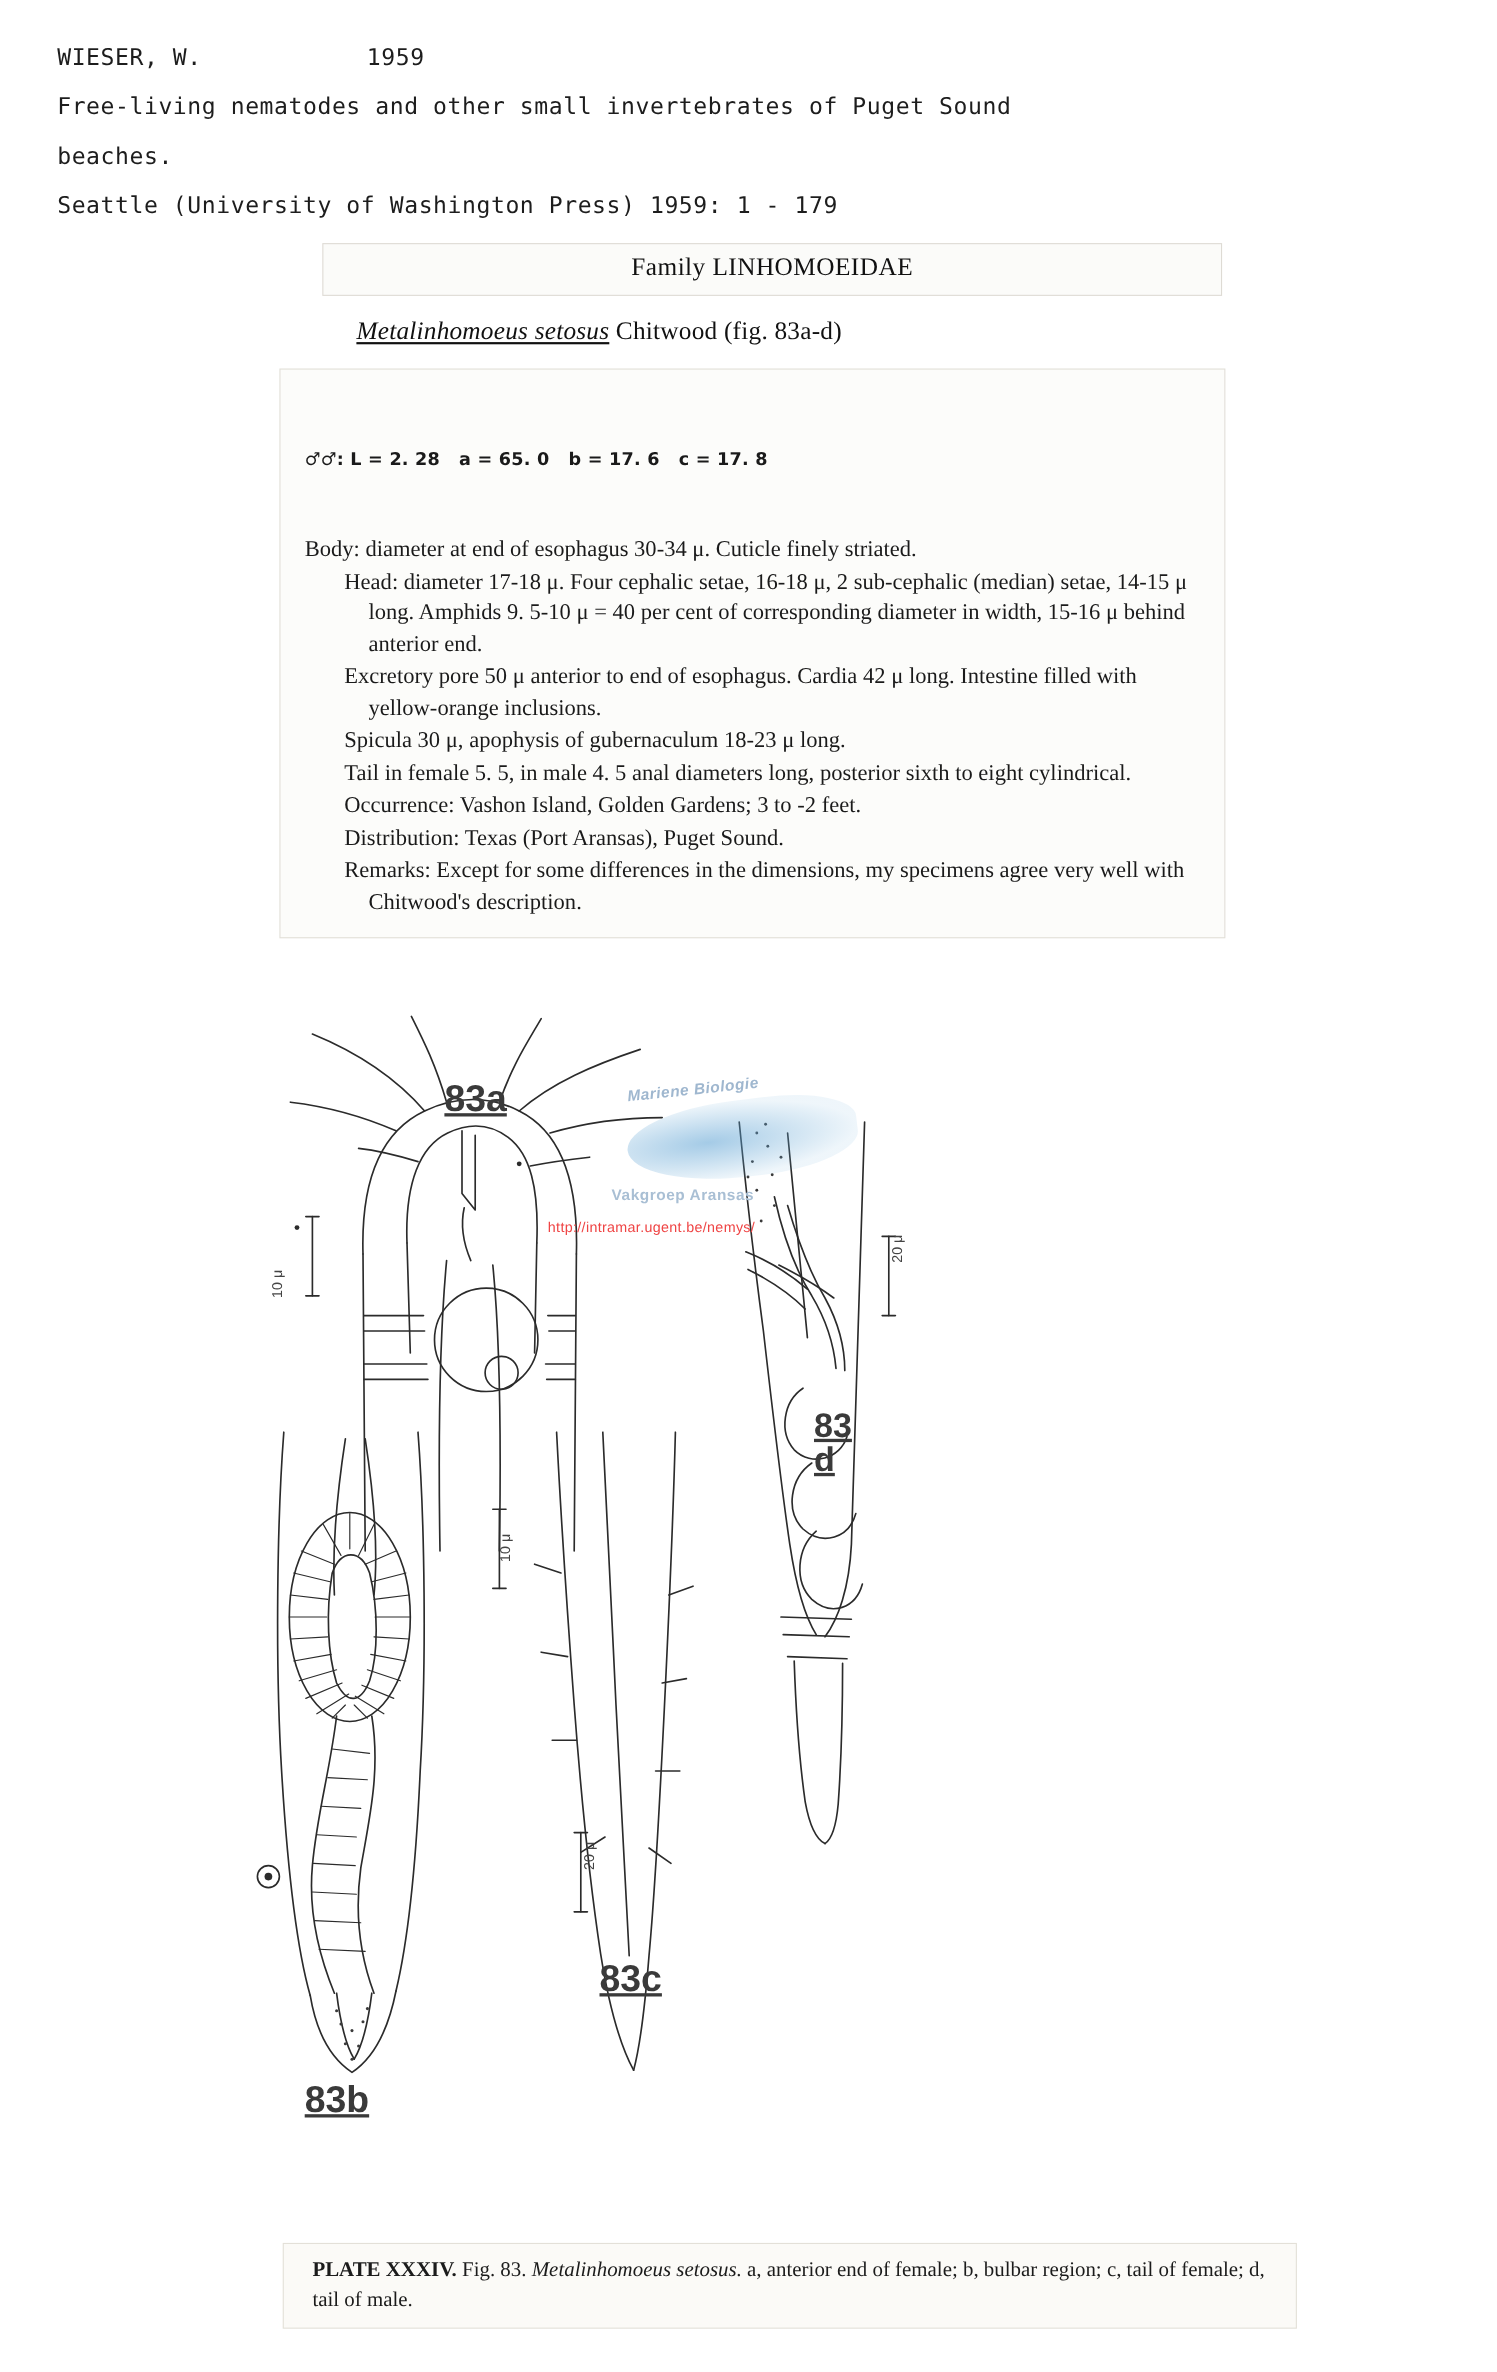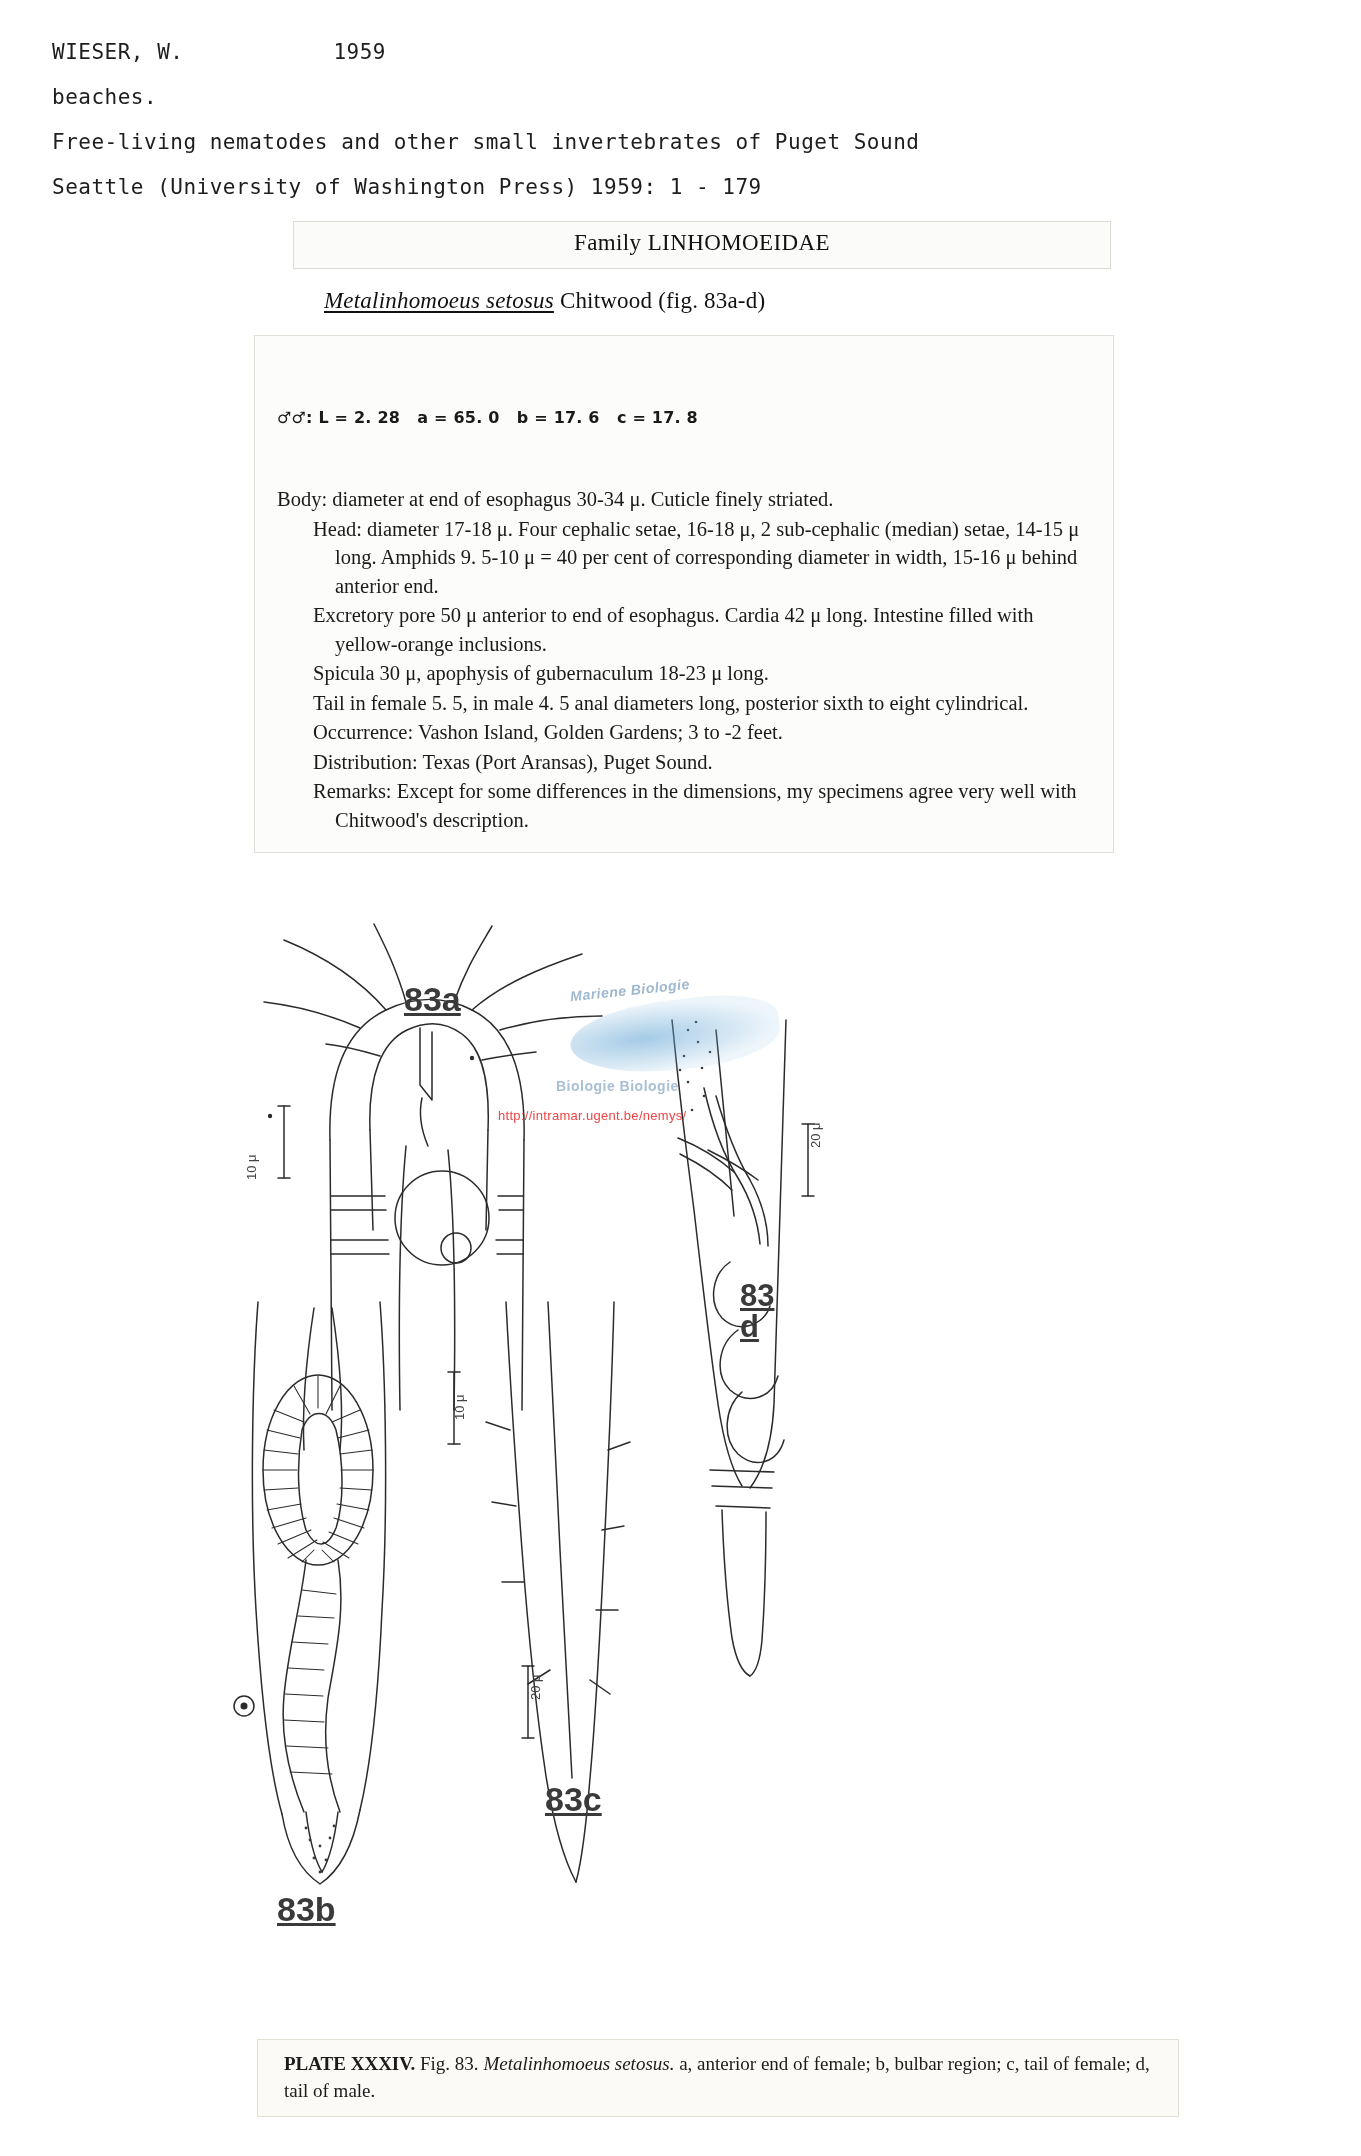--- a/index.html
+++ b/index.html
@@ -190,22 +190,22 @@
   .caption .it { font-style: italic; }
   .caption b { font-weight: 700; }
 </style>
 </head>
 <body>
 
 <div class="header">
   <div class="line1">
     <span>WIESER, W.</span><span class="year">1959</span>
   </div>
+  <div>Free-living nematodes and other small invertebrates of Puget Sound</div>
   <div>beaches.</div>
-  <div>Free-living nematodes and other small invertebrates of Puget Sound</div>
   <div>Seattle (University of Washington Press) 1959: 1 - 179</div>
 </div>
 
 <div class="card">
   <div class="family-line">Family LINHOMOEIDAE</div>
 </div>
 
 <div class="species-band"></div>
 <div class="species-line">
   <span class="sp-name">Metalinhomoeus setosus</span>
@@ -413,21 +413,21 @@
 <div class="fig-label" id="lbl-83a">83a</div>
 <div class="fig-label" id="lbl-83b">83b</div>
 <div class="fig-label" id="lbl-83c">83c</div>
 <div class="fig-label" id="lbl-83d">
   <span>83</span><br>
   <span>d</span>
 </div>
 
 <div class="wm-blob"></div>
 <div class="wm-text1">Mariene Biologie</div>
-<div class="wm-text2">Biologie Biologie</div>
+<div class="wm-text2">Vakgroep Aransas</div>
 <div class="wm-text3">http://intramar.ugent.be/nemys/</div>
 
 <div class="caption">
   <b>PLATE XXXIV.</b>
   <span>Fig. 83.</span>
   <span class="it">Metalinhomoeus setosus.</span>
   <span>a, anterior end of female; b, bulbar region; c, tail of female; d, tail of male.</span>
 </div>
 
 </body></html>

